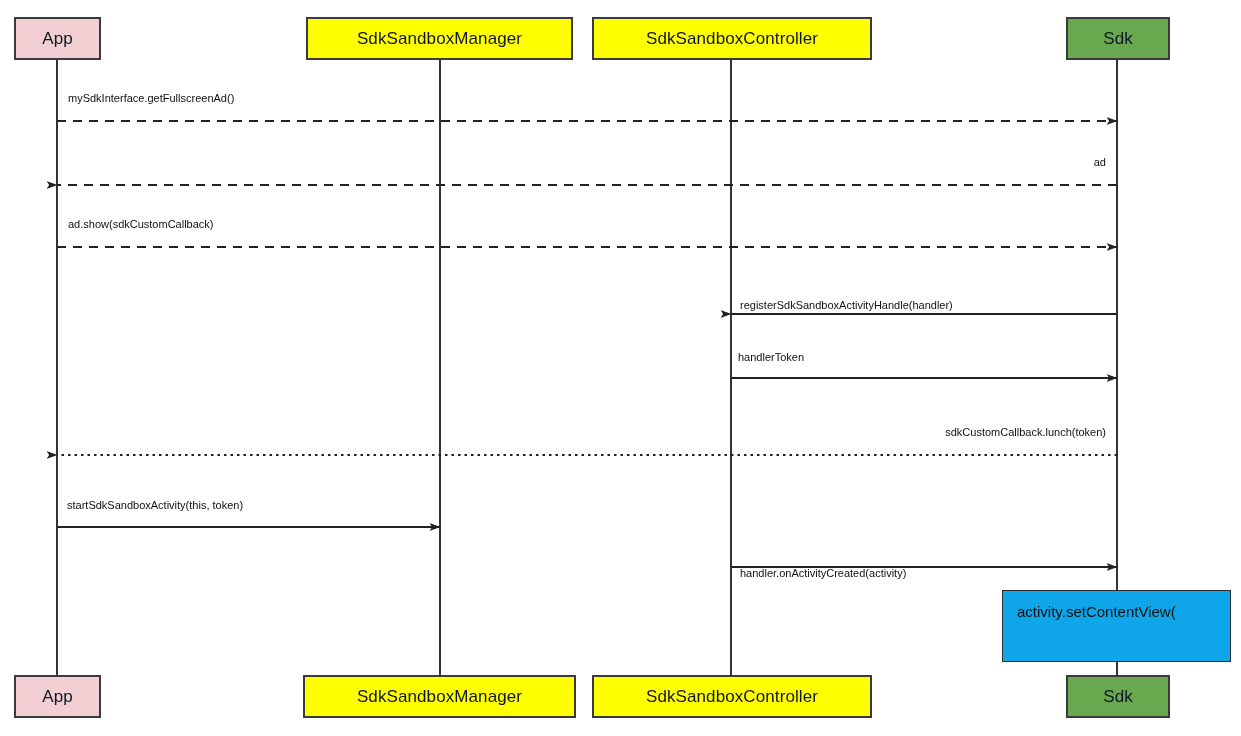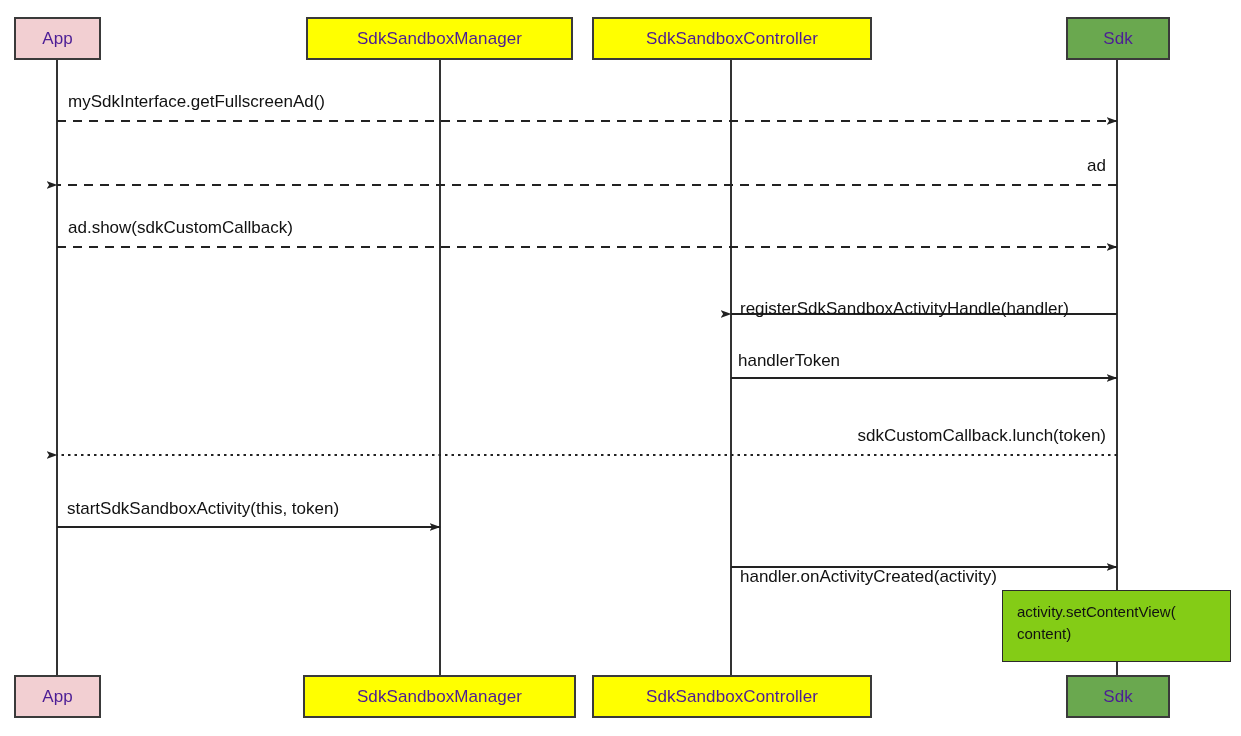--- a/index.html
+++ b/index.html
@@ -25,37 +25,37 @@
     height: 736px;
   }
   .participant-box {
     position: absolute;
     box-sizing: border-box;
     border: 2px solid #3a3a3a;
     display: flex;
     align-items: center;
     justify-content: center;
     font-size: 17px;
-    color: #4c1d95;
+    color: #0f172a;
     letter-spacing: 0.1px;
     white-space: nowrap;
   }
   .note-box {
     position: absolute;
     box-sizing: border-box;
     border: 1.6px solid #2b2b2b;
-    background: #84cc16;
+    background: #0ea5e9;
     font-size: 15px;
     color: #111111;
     padding: 10px 12px 6px 14px;
     line-height: 1.45;
   }
   .msg-label {
     position: absolute;
-    font-size: 17px;
+    font-size: 11px;
     color: #111111;
     white-space: nowrap;
     line-height: 1;
   }
   .msg-label.align-left { text-align: left; }
   .msg-label.align-right { text-align: right; }
 </style>
 </head>
 <body>
 
@@ -120,17 +120,16 @@
       <div class="msg-label align-left" style="top: 219px; left: 68px;">ad.show(sdkCustomCallback)</div>
       <div class="msg-label align-left" style="top: 300px; left: 740px;">registerSdkSandboxActivityHandle(handler)</div>
       <div class="msg-label align-left" style="top: 352px; left: 738px;">handlerToken</div>
       <div class="msg-label align-right" style="top: 427px; left: 0px; width: 1106px;">sdkCustomCallback.lunch(token)</div>
       <div class="msg-label align-left" style="top: 500px; left: 67px;">startSdkSandboxActivity(this, token)</div>
       <div class="msg-label align-left" style="top: 540px; left: 740px; margin-top: 28px;">handler.onActivityCreated(activity)</div>
     </div>
   <div id="notes-layer">
       <div class="note-box" style="left: 1002px; top: 590px; width: 229px; height: 72px;">
         <div>activity.setContentView(</div>
-        <div>content)</div>
       </div>
     </div>
 
 </div>
 
 </body></html>

